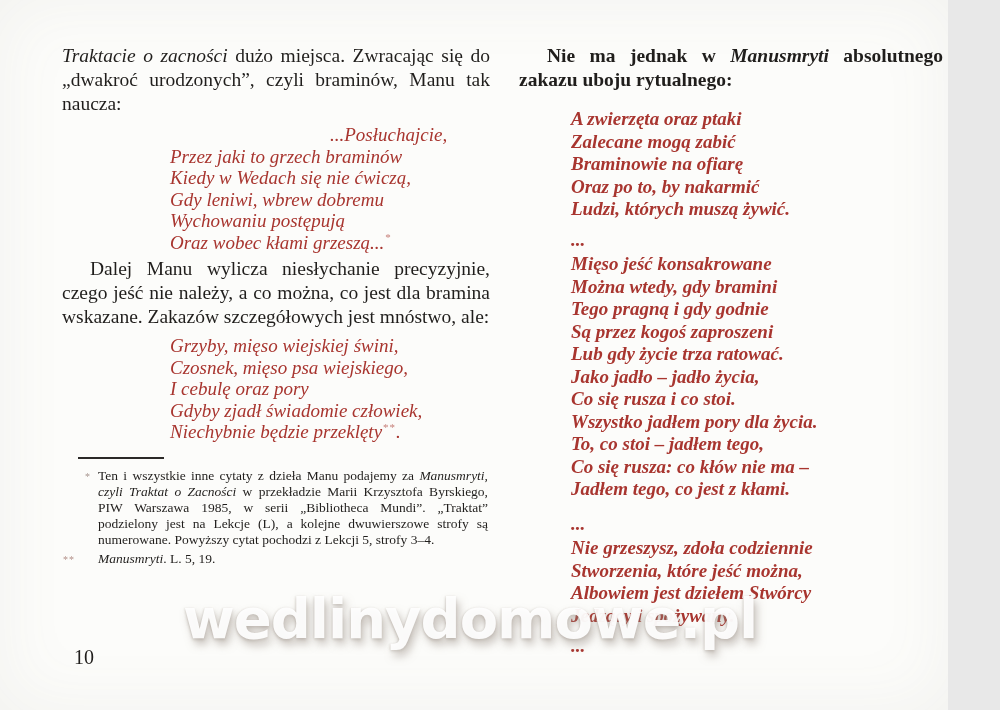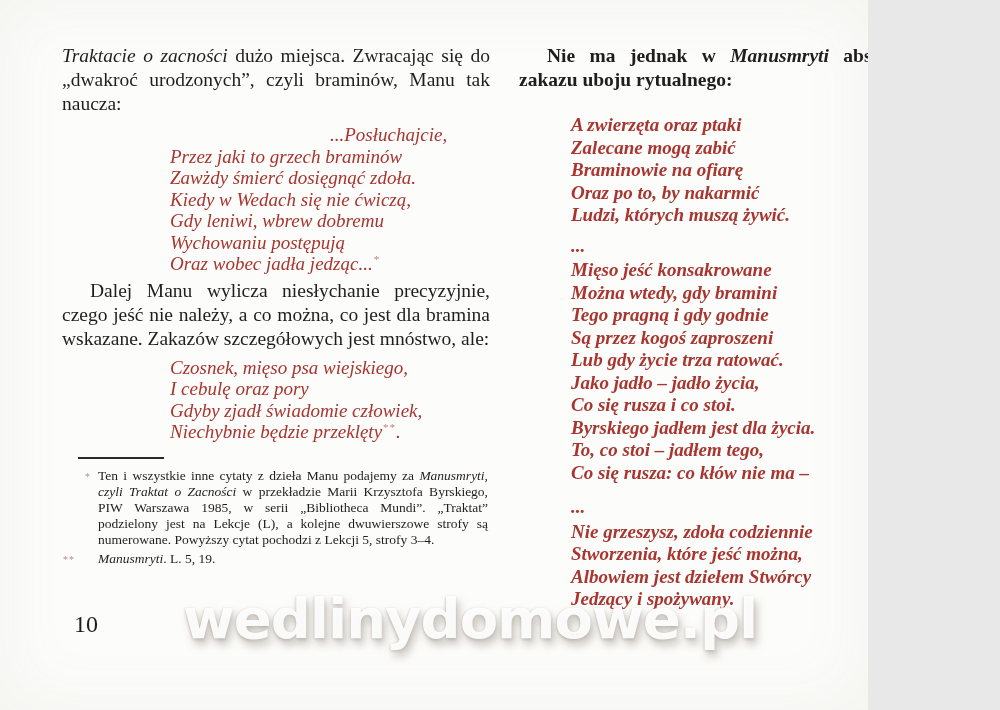--- a/index.html
+++ b/index.html
@@ -1,17 +1,17 @@
 <!DOCTYPE html>
 <html style="--paper: #fcfcfa; --ink: #201e1c; --verse-red: #a8352f;"><head>
 <meta charset="utf-8">
 <style>
   html,body { margin:0; padding:0; background:#e8e8e8; }
   .page {
-    position:relative; width:868px; height:710px;
+    position:relative; width:948px; height:710px;
     background:var(--paper, #fcfcfa);
     font-family:"Liberation Serif", serif;
     color:var(--ink, #201e1c);
     overflow:hidden;
     box-shadow: inset 0 0 70px rgba(120,110,100,0.07);
   }
   .col { position:absolute; top:44px; }
   .col-left  { left:62px;  width:428px; }
   .col-right { left:519px; width:424px;font-weight:bold; }
 
@@ -19,21 +19,21 @@
   .indent { text-indent:28px; }
   .it { font-style:italic; }
 
   .verse {
     color:var(--verse-red, #a8352f);
     font-style:italic; font-size:19px; line-height:21.5px;
   }
   .verse-left  { margin-left:108px; margin-top:8px; }
   .verse-right { margin-left:52px; line-height:22.5px; }
   .v-first { padding-left:160px; }
-  .mt10 { margin-top:22px; }
+  .mt10 { margin-top:16px; }
   .para2 { margin-top:4px; }
   .verse2 { margin-top:6px; }
 
   sup.fnref {
     font-size:11px; line-height:0; vertical-align:super;
     color:#c67f78; letter-spacing:1px; margin-left:1px; font-style:normal;
   }
 
   .ellipsis-line { color:var(--verse-red, #a8352f); font-style:italic; font-size:19px; }
   .ell-1 { margin:8px 0 2px 0; }
@@ -46,21 +46,21 @@
     font-size:13.5px; line-height:16px; text-align:justify;
   }
   .fn + .fn { margin-top:3px; text-align:left; }
   .fn-mark {
     position:absolute; top:1px; font-size:10px; letter-spacing:1px;
     color:#a5938d; font-style:normal;
   }
   .fn1 .fn-mark { left:-13px; }
   .fn2 .fn-mark { left:-35px; color:#b28e87; }
 
-  .page-number { position:absolute; left:74px; top:611px; font-size:24px; }
+  .page-number { position:absolute; left:74px; top:646px; font-size:20px; }
 
   .watermark {
     position:absolute; left:183px; top:586px; z-index:5;
     font-family:"DejaVu Sans", sans-serif; font-weight:700;
     font-size:56px; letter-spacing:-1px; white-space:nowrap;
     color:rgba(255,255,255,0.93);
     text-shadow: 3px 6px 9px rgba(148,136,126,0.50),
                  0 2px 3px rgba(148,136,126,0.28),
                  -1px 0 2px rgba(148,136,126,0.18);
     pointer-events:none;
@@ -71,32 +71,32 @@
 
 <div class="page">
 
   <div class="col col-left">
     <p class="body-par"><span class="it">Traktacie o zacności</span><span> dużo miejsca. Zwracając się do „dwakroć urodzonych”, czyli braminów, Manu tak naucza:</span></p>
 
     <div class="verse verse-left">
       <div class="v-first">...Posłuchajcie,</div>
       <div>
           <div>Przez jaki to grzech braminów</div>
-          <div>Zawżdy śmierć dosięgnąć zdoła.</div>
           <div>Kiedy w Wedach się nie ćwiczą,</div>
           <div>Gdy leniwi, wbrew dobremu</div>
           <div>Wychowaniu postępują</div>
         </div>
-      <div><span>Oraz wobec jadła jedząc...</span><sup class="fnref">*</sup></div>
+      <div><span>Oraz wobec kłami grzeszą...</span><sup class="fnref">*</sup></div>
     </div>
 
     <p class="body-par indent para2">Dalej Manu wylicza niesłychanie precyzyjnie, czego jeść nie należy, a co można, co jest dla bramina wskazane. Zakazów szczegółowych jest mnóstwo, ale:</p>
 
     <div class="verse verse-left verse2">
       <div>
+          <div>Grzyby, mięso wiejskiej świni,</div>
           <div>Czosnek, mięso psa wiejskiego,</div>
           <div>I cebulę oraz pory</div>
           <div>Gdyby zjadł świadomie człowiek,</div>
         </div>
       <div><span>Niechybnie będzie przeklęty</span><sup class="fnref">**</sup><span>.</span></div>
     </div>
 
     <div class="fn-rule"></div>
 
     <div class="fn fn1">
@@ -121,23 +121,24 @@
         </div>
       <div class="ellipsis-line ell-1">...</div>
       <div>
           <div>Mięso jeść konsakrowane</div>
           <div>Można wtedy, gdy bramini</div>
           <div>Tego pragną i gdy godnie</div>
           <div>Są przez kogoś zaproszeni</div>
           <div>Lub gdy życie trza ratować.</div>
           <div>Jako jadło – jadło życia,</div>
           <div>Co się rusza i co stoi.</div>
-          <div>Byrskiego jadłem jest dla życia.</div>
+          <div>Wszystko jadłem pory dla życia.</div>
           <div>To, co stoi – jadłem tego,</div>
           <div>Co się rusza: co kłów nie ma –</div>
+          <div>Jadłem tego, co jest z kłami.</div>
         </div>
       <div class="ellipsis-line ell-2">...</div>
       <div>
           <div>Nie grzeszysz, zdoła codziennie</div>
           <div>Stworzenia, które jeść można,</div>
           <div>Albowiem jest dziełem Stwórcy</div>
           <div>Jedzący i spożywany.</div>
         </div>
       <div class="ellipsis-line ell-3">...</div>
     </div>

